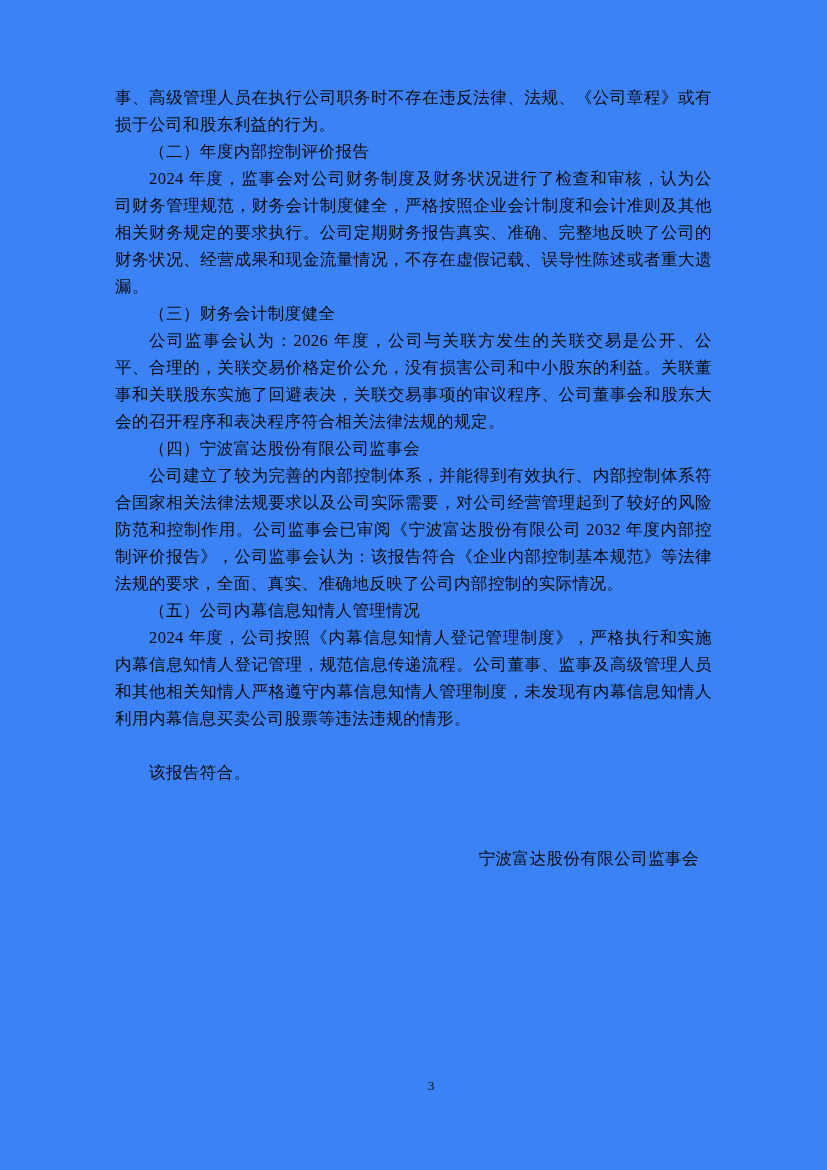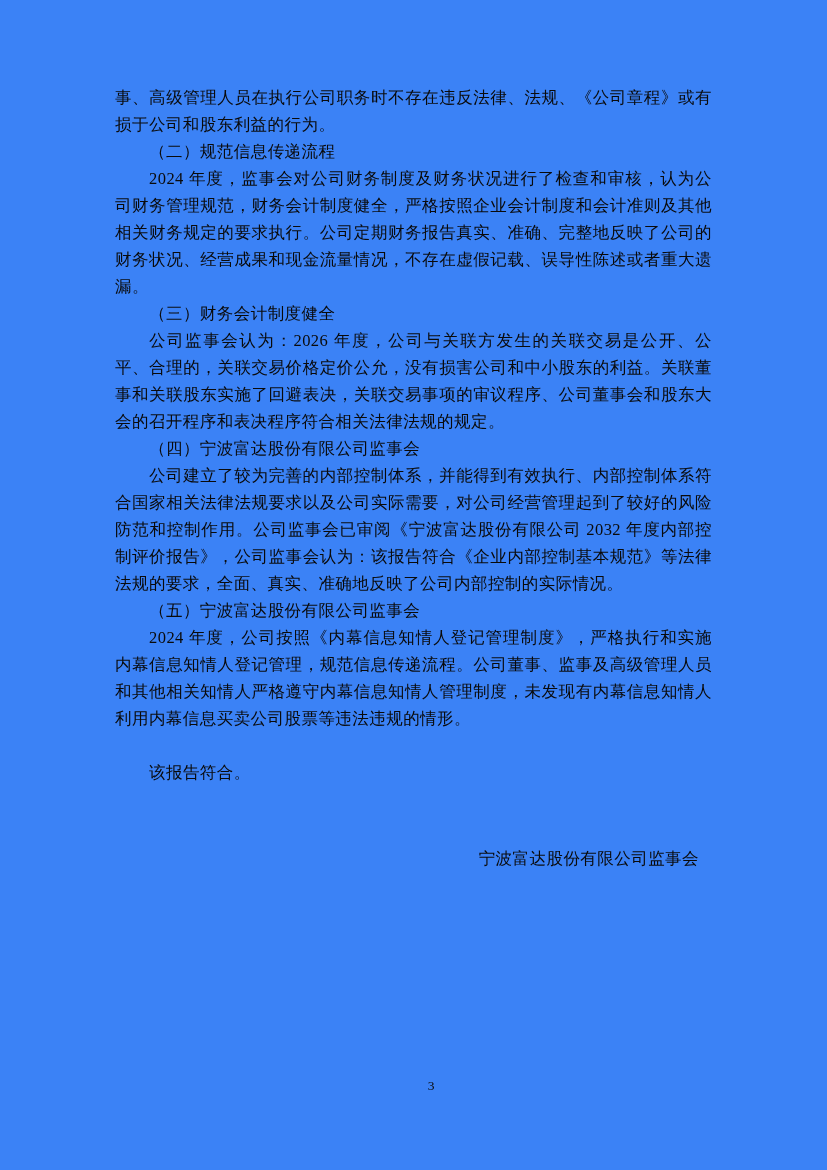--- a/index.html
+++ b/index.html
@@ -66,33 +66,33 @@
   }
 </style>
 </head>
 <body>
 
 <div class="page">
   <div class="content">
 
     <p class="para-noindent">事、高级管理人员在执行公司职务时不存在违反法律、法规、《公司章程》或有损于公司和股东利益的行为。</p>
 
-    <p class="para-indent">（二）规范信息传递流程</p>
+    <p class="para-indent">（二）年度内部控制评价报告</p>
 
     <p class="para-indent">2024 年度，监事会对公司财务制度及财务状况进行了检查和审核，认为公司财务管理规范，财务会计制度健全，严格按照企业会计制度和会计准则及其他相关财务规定的要求执行。公司定期财务报告真实、准确、完整地反映了公司的财务状况、经营成果和现金流量情况，不存在虚假记载、误导性陈述或者重大遗漏。</p>
 
     <p class="para-indent">（三）财务会计制度健全</p>
 
     <p class="para-indent">公司监事会认为：2026 年度，公司与关联方发生的关联交易是公开、公平、合理的，关联交易价格定价公允，没有损害公司和中小股东的利益。关联董事和关联股东实施了回避表决，关联交易事项的审议程序、公司董事会和股东大会的召开程序和表决程序符合相关法律法规的规定。</p>
 
     <p class="para-indent">（四）宁波富达股份有限公司监事会</p>
 
     <p class="para-indent">公司建立了较为完善的内部控制体系，并能得到有效执行、内部控制体系符合国家相关法律法规要求以及公司实际需要，对公司经营管理起到了较好的风险防范和控制作用。公司监事会已审阅《宁波富达股份有限公司 2032 年度内部控制评价报告》，公司监事会认为：该报告符合《企业内部控制基本规范》等法律法规的要求，全面、真实、准确地反映了公司内部控制的实际情况。</p>
 
-    <p class="para-indent">（五）宁波富达股份有限公司监事会</p>
+    <p class="para-indent">（五）公司内幕信息知情人管理情况</p>
 
     <p class="para-indent">2024 年度，公司按照《内幕信息知情人登记管理制度》，严格执行和实施内幕信息知情人登记管理，规范信息传递流程。公司董事、监事及高级管理人员和其他相关知情人严格遵守内幕信息知情人管理制度，未发现有内幕信息知情人利用内幕信息买卖公司股票等违法违规的情形。</p>
 
     <p class="closing">该报告符合。</p>
 
     <div class="signature-block">
       <div class="signature-inner">
         <p>宁波富达股份有限公司监事会</p>
       </div>
     </div>

